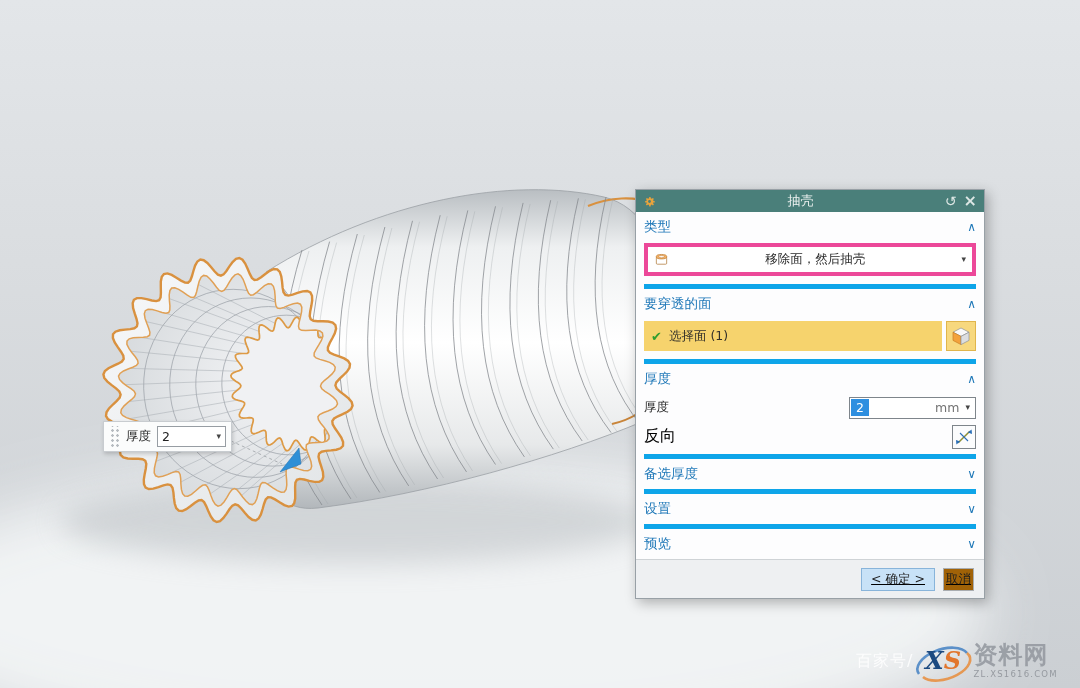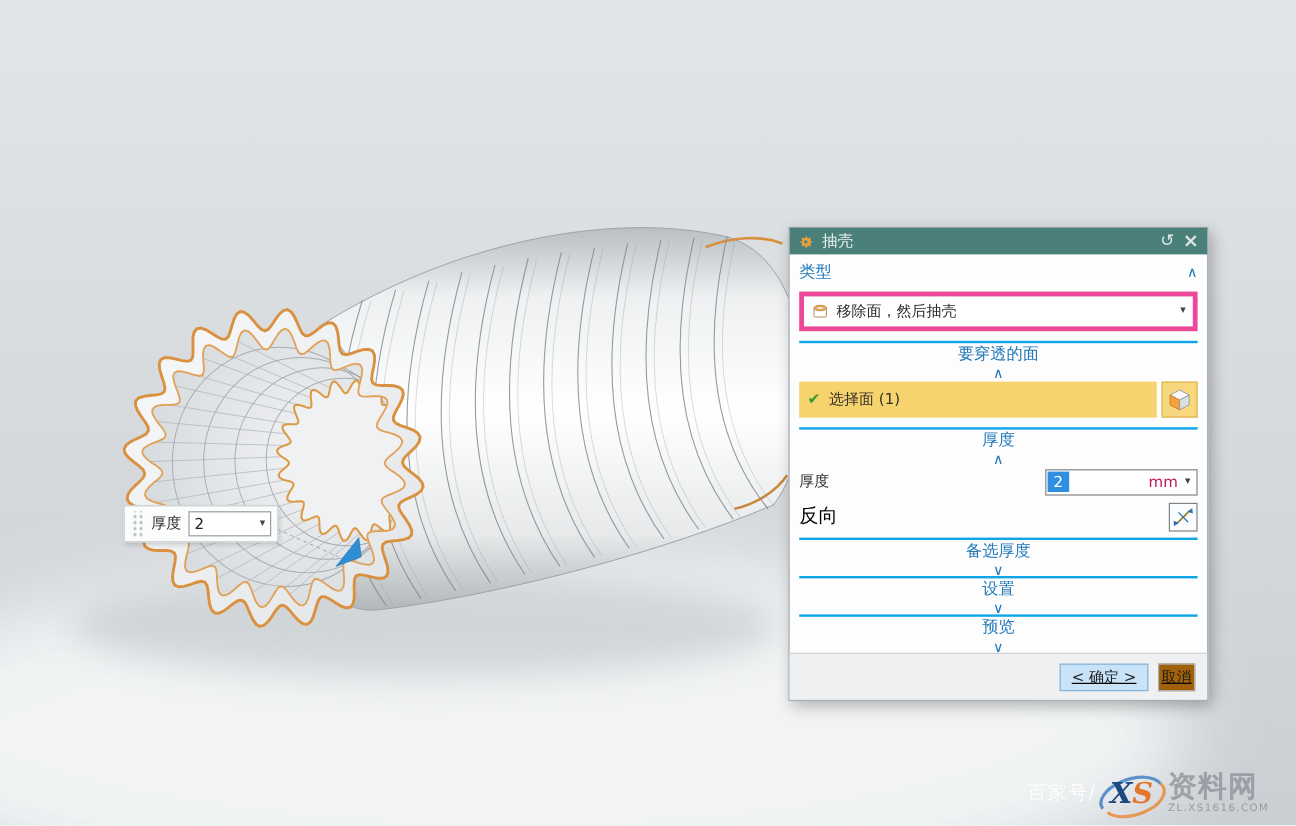--- a/index.html
+++ b/index.html
@@ -15,48 +15,48 @@
   .handle{width:11px;height:22px;flex:none;
     background-image:radial-gradient(circle,#b6bbc0 1.1px,transparent 1.5px);
     background-size:5px 5px;background-position:1px 2px;}
   .minibar .lbl{font-size:12.5px;color:#2c2c2c;white-space:nowrap;}
   .mini-input{flex:1;height:21px;background:#fff;border:1px solid #979da3;
     display:flex;align-items:center;padding:0 4px;box-sizing:border-box;}
   .mini-input .val{font-size:12.5px;color:#222;flex:1;}
   .caret{font-size:9px;color:#444;line-height:1;}
 
   
-  .dlg{position:absolute;left:657px;top:189px;width:350px;background:#fdfdfe;
-    border:1px solid #98a0a6;box-shadow:3px 4px 12px rgba(0,0,0,.28);box-sizing:border-box;}
+  .dlg{position:absolute;left:635px;top:189px;width:350px;background:#fdfdfe;
+    border:1px solid #98a0a6;box-shadow:3px 4px 12px rgba(0,0,0,.28);box-sizing:border-box;text-align:center;}
   .dlg-title{height:22px;background:#4a7f7a;display:flex;align-items:center;
     padding:0 7px;gap:7px;}
   .dlg-title .t{color:#eef2f1;font-size:13px;flex:1;}
   .tbtn{color:#dde7e5;font-size:14px;line-height:1;cursor:default;}
   .tbtn.close{font-size:16px;font-weight:bold;}
   .dlg-body{padding:0 8px;}
   .sec{height:30px;display:flex;align-items:center;justify-content:space-between;}
   .sec .sl{color:#1f78b8;font-size:13.5px;}
   .chev{color:#1f78b8;font-size:12px;}
-  .sec-top{border-top:2px solid #0ea5e9;flex-direction:column;}
+  .sec-top{border-top:5px solid #0ea5e9;}
   .dropdown{height:25px;border:4px solid #ec4899;background:#fff;display:flex;
     align-items:center;gap:6px;padding:0 6px;margin:1px 0 8px 0;}
   .dropdown .dv{font-size:12.5px;color:#2a2a2a;flex:1;}
   .selrow{display:flex;gap:4px;margin:2px 0 8px 0;height:30px;}
   .selrow .seltxt{flex:1;background:#f6d36d;display:flex;align-items:center;gap:7px;
     padding:0 7px;font-size:12.5px;color:#33312a;}
   .selrow .check{color:#2f9e2f;font-size:13px;}
   .cubebtn{width:30px;height:30px;flex:none;background:#f7d87e;border:1px solid #e0b54c;
     box-sizing:border-box;display:flex;align-items:center;justify-content:center;}
   .prow{height:27px;display:flex;align-items:center;justify-content:space-between;}
   .prow .pl{font-size:12.5px;color:#2c2c2c;}
   .thick-input{width:127px;height:22px;border:1px solid #7e858b;background:#fff;
     display:flex;align-items:center;box-sizing:border-box;}
   .thick-input .selval{background:#2e8fe0;color:#fff;font-size:12.5px;padding:1px 5px;margin-left:1px;}
   .thick-input .sp{flex:1;}
-  .thick-input .unit{font-size:12.5px;color:#be185d;margin-right:6px;}
+  .thick-input .unit{font-size:12.5px;color:#737373;margin-right:6px;}
   .thick-input .caret{margin-right:5px;}
   .revrow{height:31px;display:flex;align-items:center;justify-content:space-between;margin-bottom:2px;}
   .revbtn{width:24px;height:24px;border:1px solid #7e858b;background:#fbfcfd;
     display:flex;align-items:center;justify-content:center;box-sizing:border-box;}
   .dlg-footer{height:38px;background:#eef0f2;border-top:1px solid #cfd3d6;
     display:flex;align-items:center;justify-content:flex-end;gap:8px;padding:0 10px;text-decoration:underline;}
   .btn{height:23px;display:flex;align-items:center;padding:0 9px;font-size:12.5px;
     color:#1d1d1d;box-sizing:border-box;}
   .btn.ok{background:#c8e2f7;border:1px solid #88b4da;}
   .btn.cancel{background:#a16207;border:1px solid #a9adb1;padding:0 2px;}

